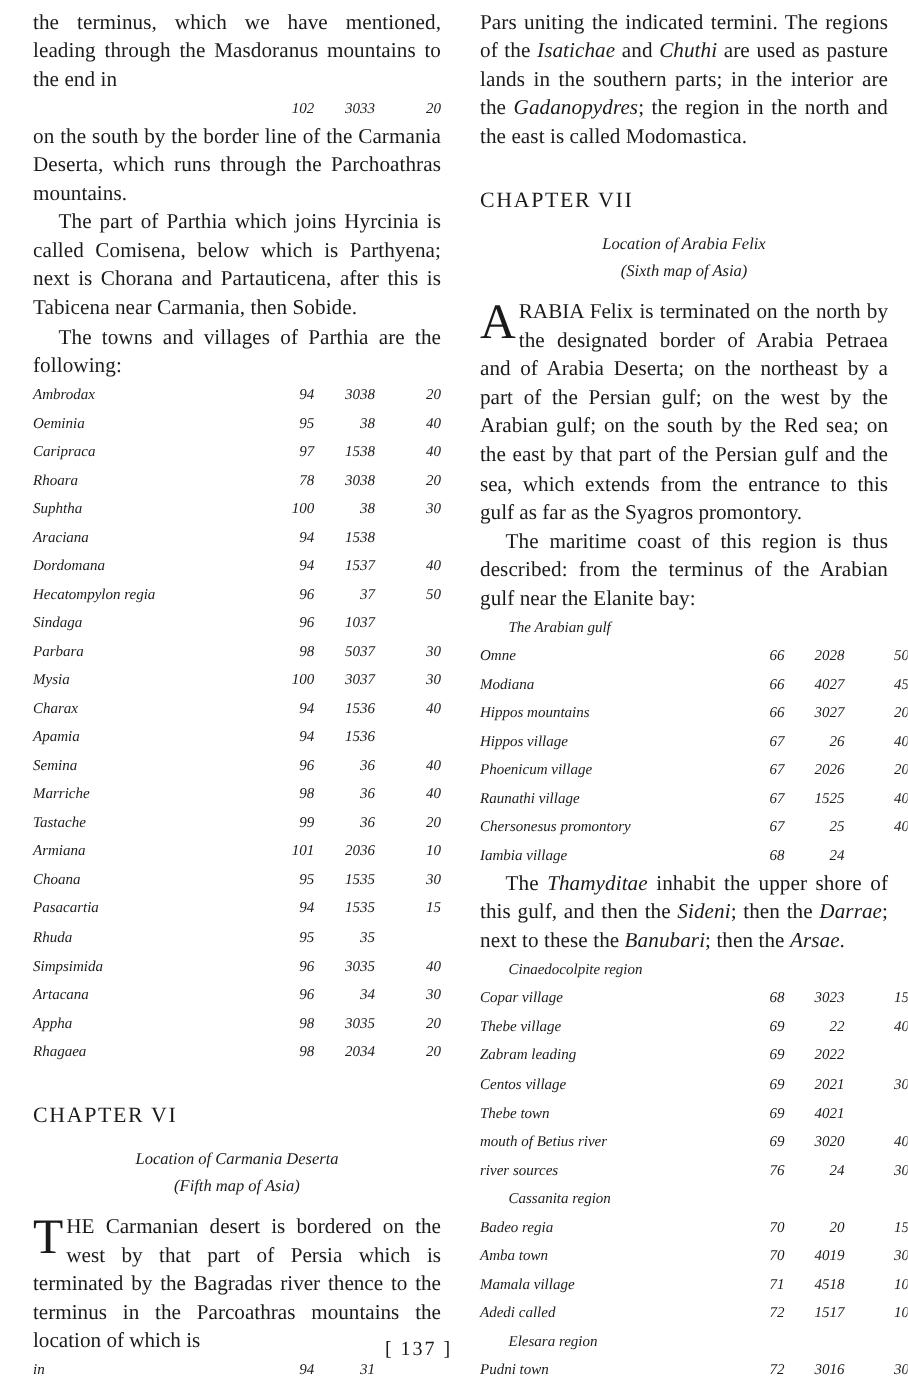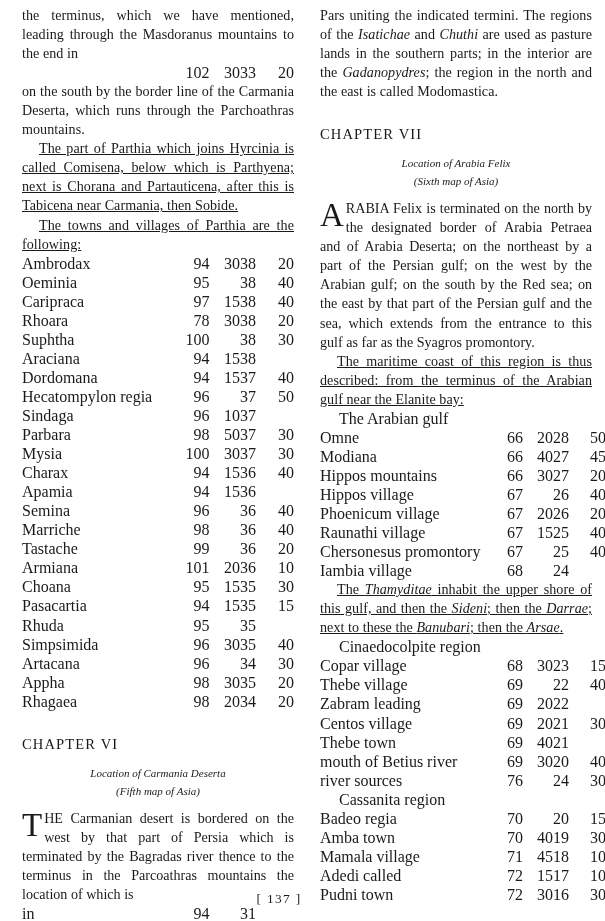--- a/index.html
+++ b/index.html
@@ -38,21 +38,21 @@
   
   p.body {
     margin: 0;
     font-size: 14.1px;
     line-height: 19.05px;
     text-align: justify;
     text-justify: inter-word;
     hyphens: none;
     letter-spacing: 0.05px;
   }
-  p.body.indent { text-indent: 17px; text-decoration: underline; }
+  p.body.indent { text-indent: 17px; }
   p.body.noindent { text-indent: 0; }
 
   
   .chapter-head {
     font-size: 14.6px;
     letter-spacing: 1.1px;
     margin: 25px 0 0 0;
     font-variant: normal;
   }
   .chapter-sub {
@@ -77,22 +77,23 @@
     line-height: 26px;
     padding: 3px 1px 0 0;
     margin-right: 1px;
     font-family: "Liberation Serif", serif;
   }
 
   
   table.coords {
     border-collapse: collapse;
     width: 272px;
-    font-size: 16px;
+    font-size: 10px;
     table-layout: fixed;
+    font-style: italic;
   }
   table.coords td {
     padding: 0;
     line-height: 19.05px;
     vertical-align: baseline;
     white-space: nowrap;
   }
   td.name      { width: 150px; text-align: left; }
   td.lon-d     { width: 34px;  text-align: right; }
   td.lon-m     { width: 30px;  text-align: right; padding-left: 5px;}
@@ -520,20 +521,27 @@
               <td class="lat-d">18</td>
               <td class="lat-m">10</td>
             </tr>
             <tr>
               <td class="name">Adedi called</td>
               <td class="lon-d">72</td>
               <td class="lon-m">15</td>
               <td class="lat-d">17</td>
               <td class="lat-m">10</td>
             </tr>
+            <tr class="region">
+              <td class="name">Elesara region</td>
+              <td class="lon-d"></td>
+              <td class="lon-m"></td>
+              <td class="lat-d"></td>
+              <td class="lat-m"></td>
+            </tr>
             <tr>
               <td class="name">Pudni town</td>
               <td class="lon-d">72</td>
               <td class="lon-m">30</td>
               <td class="lat-d">16</td>
               <td class="lat-m">30</td>
             </tr>
           </tbody>
       </table>
     </div>

